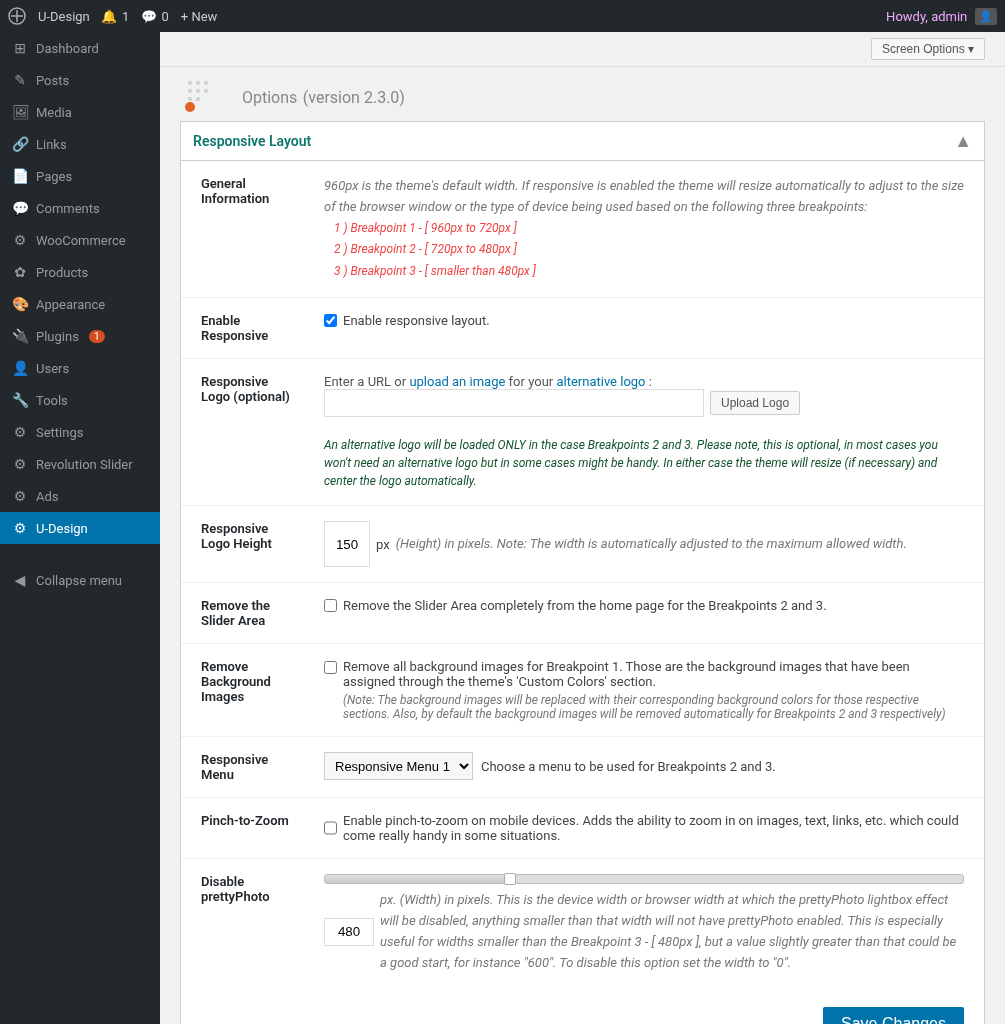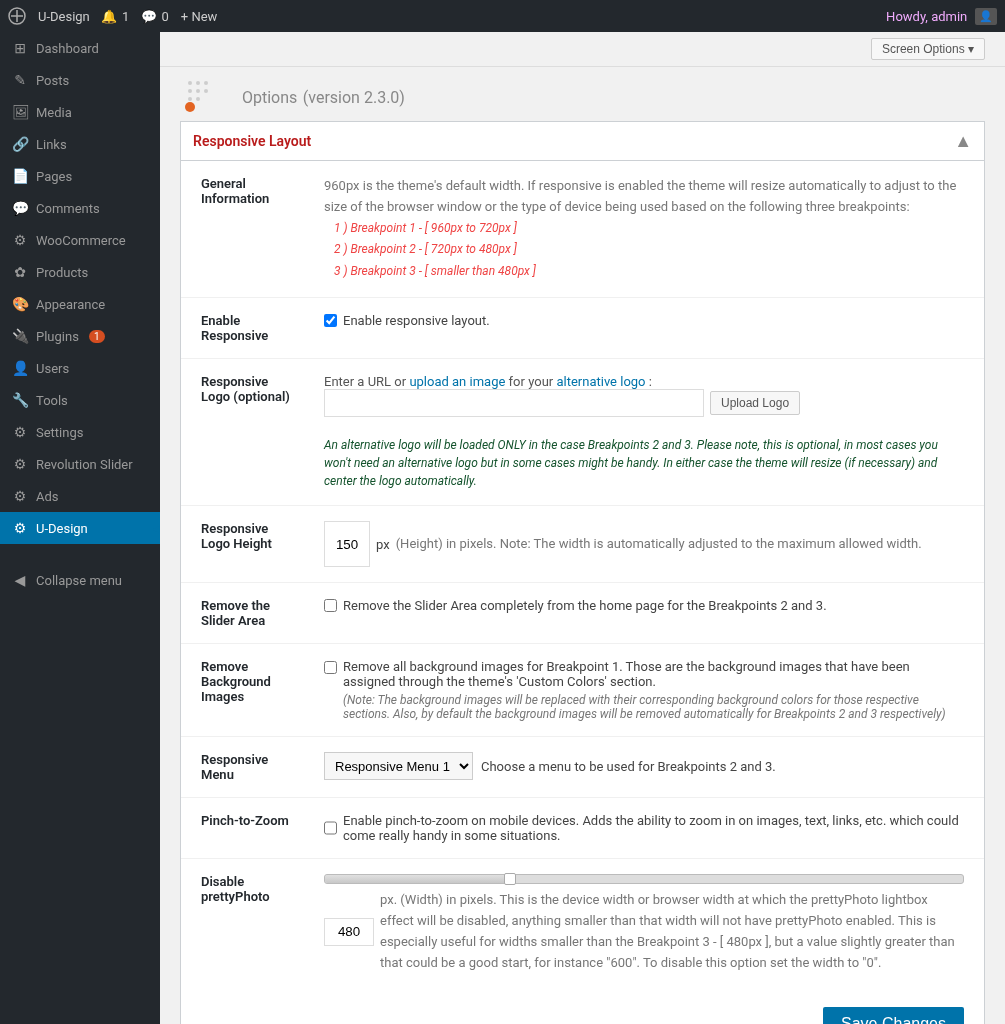--- a/index.html
+++ b/index.html
@@ -112,21 +112,21 @@
       align-items: center;
       justify-content: space-between;
       padding: 8px 12px;
       border-bottom: 1px solid #ccd0d4;
       background: #fff;
       cursor: pointer;
     }
     .postbox-header h2 {
       font-size: 14px;
       font-weight: 600;
-      color: #b91c1c;
+      color: #0f766e;
     }
     .postbox-toggle { color: #888; font-size: 18px; }
     .postbox-body { padding: 0; }
 
     
     .form-table {
       width: 100%;
       border-collapse: collapse;
     }
     .form-table tr { border-bottom: 1px solid #f0f0f0; }
@@ -140,20 +140,21 @@
       color: #23282d;
       vertical-align: top;
     }
     .form-table td {
       padding: 15px 20px 15px 10px;
       vertical-align: top;
     }
 
     .info-text {
       color: #777;
+      font-style: italic;
       font-size: 13px;
       line-height: 1.6;
     }
 
     .breakpoints { list-style: none; padding-left: 10px; }
     .breakpoints li { font-style: italic; color: #ef4444; font-size: 12px; line-height: 1.8; }
 
     .checkbox-label { display: flex; gap: 6px; font-size: 13px; }
     .checkbox-label input[type=checkbox] { margin: 0; }
 

